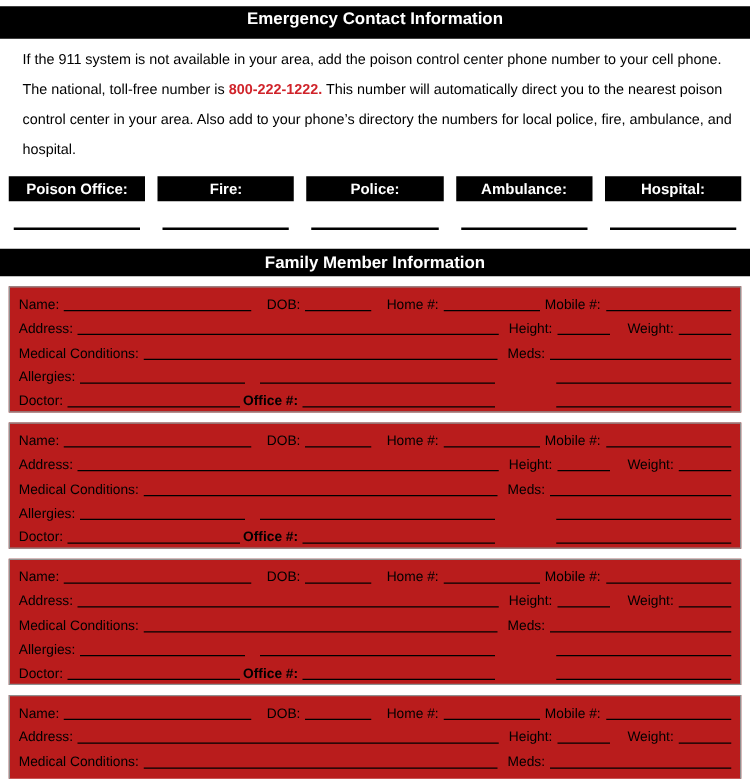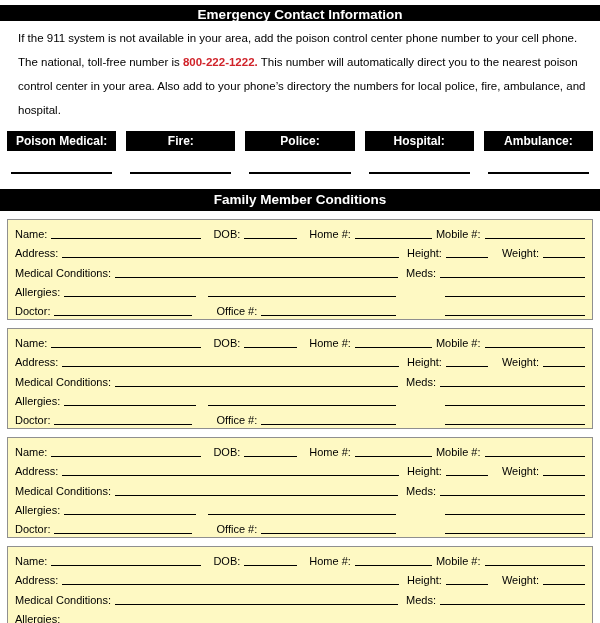--- a/index.html
+++ b/index.html
@@ -10,21 +10,21 @@
     color: #000;
     overflow: hidden;
     padding-top: 5px;
   }
   .banner {
     background: #000;
     color: #fff;
     font-weight: bold;
     font-size: 13.5px;
     text-align: center;
-    height: 16px;
+    height: 26px;
     line-height: 20px;
     width: 600px;
   }
   .banner.family { height: 22px; line-height: 22px; margin-top: 15px; }
 
   .top-section { display: flex; margin-top: 5px; padding: 0 6px 0 10px; }
   .call-box {
     width: 180px; min-width: 180px; height: 63px;
     background: var(--accent, #d0232a);
     color: #fff; text-align: center;
@@ -47,63 +47,63 @@
   }
   .num-lines { display: flex; gap: 10px; padding: 0 7px; margin-top: 21px; }
   .num-line { flex: 1; height: 2px; background: #000; margin: 0 4px; }
 
   .cards { padding: 0 7px; }
   .card {
     border: 1.5px solid #8f8f8f;
     height: 101px;
     margin-top: 8px;
     padding: 2px 7px 3px 7px;
-    background: #fef9c3;
+    background: #b91c1c;
   }
   .card-row { display: flex; align-items: flex-end; height: 19.2px; }
   .lbl { font-size: 11px; white-space: nowrap; line-height: 14px; flex: none; }
   .line {
     border-bottom: 1px solid #000;
     height: 2px; flex: none;
     margin-left: 4px; margin-bottom: 2px;
   }
   .grow { flex: 1 1 auto; }
   .ml8  { margin-left: 8px; margin-top: 44px; }
-  .ml10 { margin-left: 24px; }
+  .ml10 { margin-left: 2px; font-weight: bold; }
   .ml12 { margin-left: 12px; }
   .ml14 { margin-left: 14px; }
   .ml15 { margin-left: 4px; }
   .mr45 { margin-right: 45px; }
 </style>
 </head>
 <body>
 
 <div class="banner">Emergency Contact Information</div>
 
 <div class="top-section">
   <div class="intro"><span>If the 911 system is not available in your area, add the poison control center phone number to your cell phone. The national, toll-free number is </span><span class="phone">800-222-1222.</span><span> This number will automatically direct you to the nearest poison control center in your area. Also add to your phone’s directory the numbers for local police, fire, ambulance, and hospital.</span></div>
 </div>
 
 <div class="num-row">
-  <div class="num-box">Poison Medical:</div>
+  <div class="num-box">Poison Office:</div>
   <div class="num-box">Fire:</div>
   <div class="num-box">Police:</div>
+  <div class="num-box">Ambulance:</div>
   <div class="num-box">Hospital:</div>
-  <div class="num-box">Ambulance:</div>
 </div>
 
 <div class="num-lines">
   <div class="num-line"></div>
   <div class="num-line"></div>
   <div class="num-line"></div>
   <div class="num-line"></div>
   <div class="num-line"></div>
 </div>
 
-<div class="banner family">Family Member Conditions</div>
+<div class="banner family">Family Member Information</div>
 
 <div class="cards">
 
     <div class="card">
 
       <div class="card-row">
         <span class="lbl">Name:</span>
         <span class="line" style="width:150px"></span>
         <span class="lbl ml12">DOB:</span>
         <span class="line" style="width:53px"></span>

